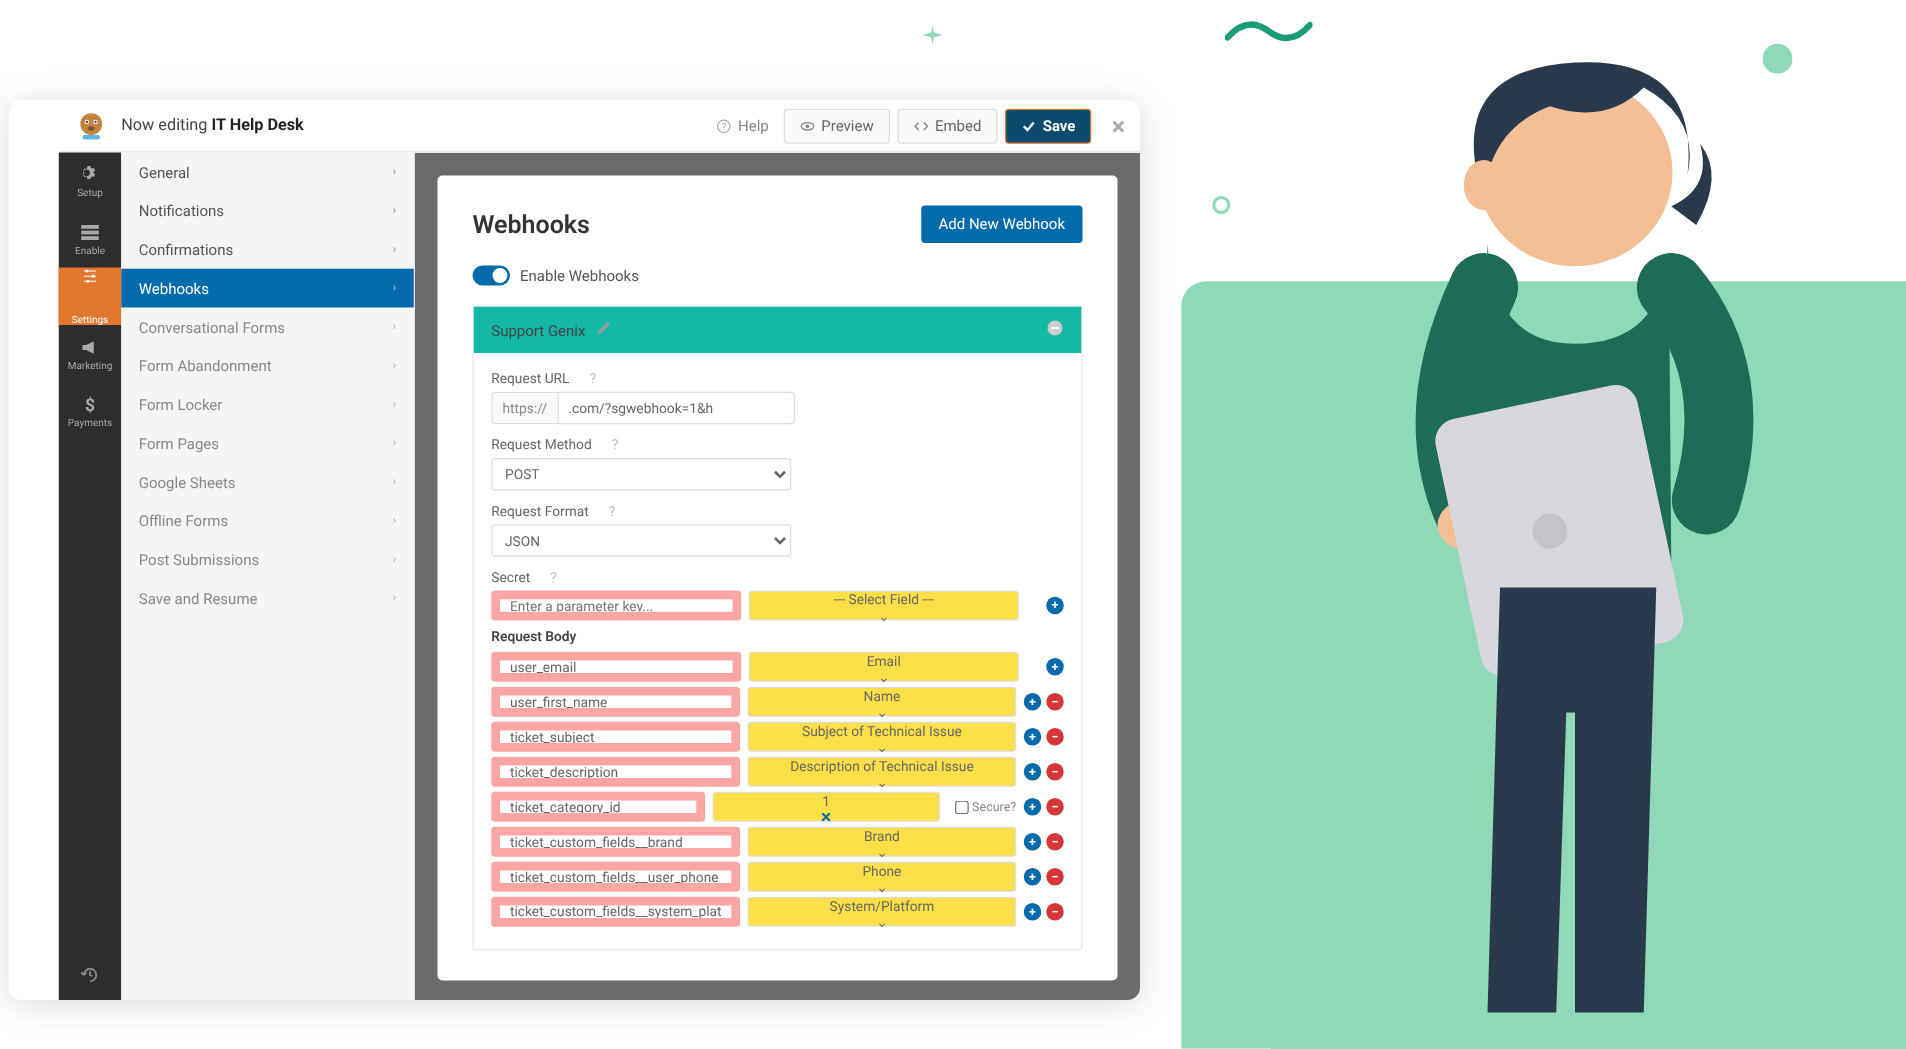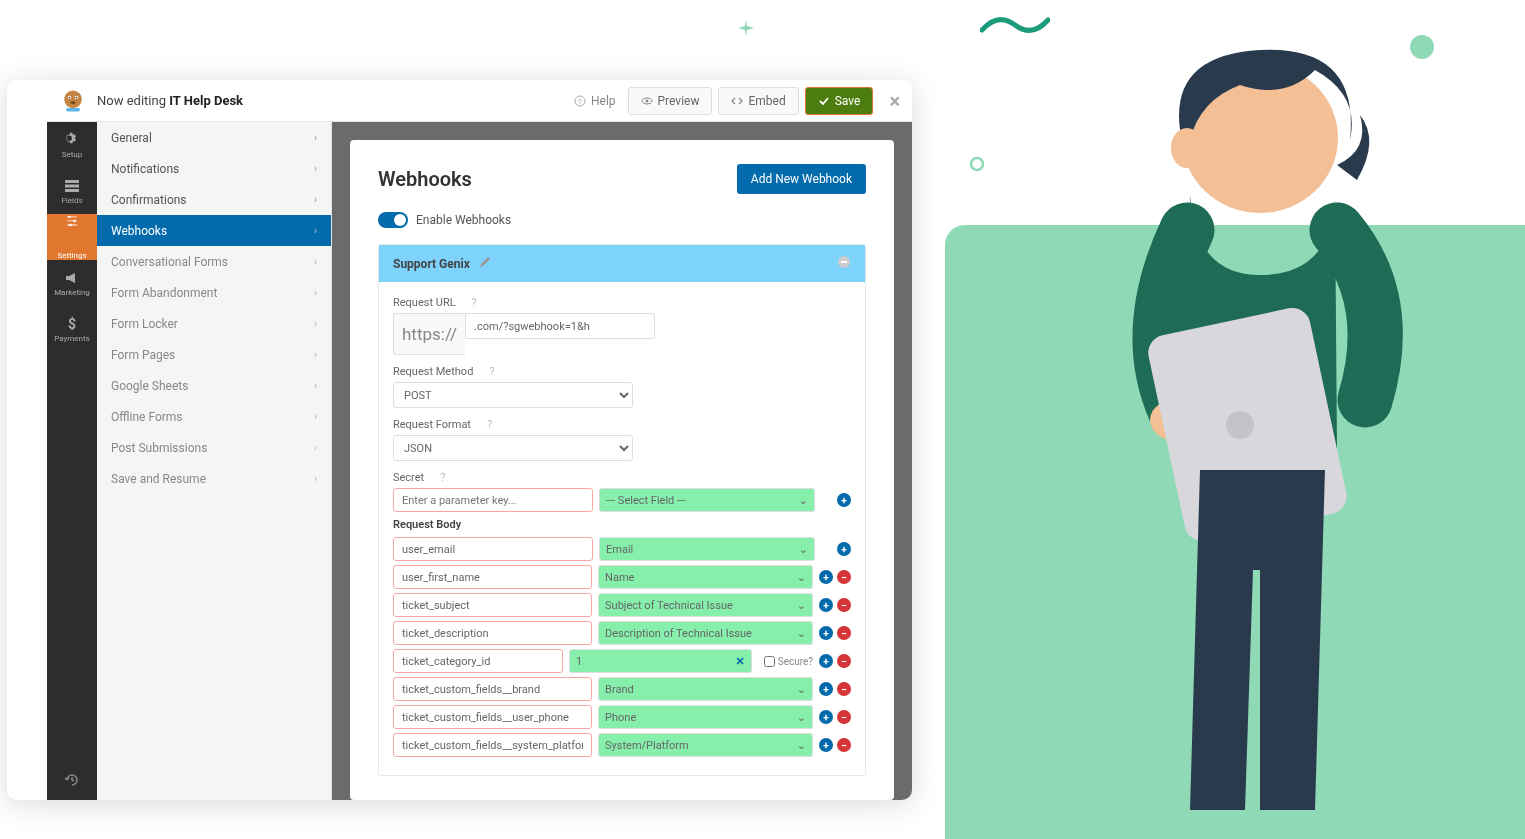--- a/index.html
+++ b/index.html
@@ -10,21 +10,21 @@
     .app-window { position: absolute; left: 7px; top: 80px; width: 905px; height: 720px; background: #fff; border-radius: 10px; box-shadow: 0 4px 30px rgba(0,0,0,0.15); overflow: hidden; z-index: 2; padding-left: 40px; }
     
     .topbar { height: 42px; display: flex; align-items: center; padding: 0 12px; border-bottom: 1px solid #e5e5e5; }
     .logo { width: 28px; height: 28px; margin-right: 10px; display: inline-flex; align-items: center; justify-content: center; }
     .logo svg { width: 28px; height: 28px; }
     .editing { font-size: 13px; color: #444; }
     .editing b { color: #222; }
     .top-spacer { flex: 1; }
     .top-link { display: inline-flex; align-items: center; gap: 5px; font-size: 12px; color: #888; margin-right: 12px; cursor: pointer; }
     .top-btn { display: inline-flex; align-items: center; gap: 5px; font-size: 12px; padding: 6px 12px; border: 1px solid #ddd; background: #f9f9f9; color: #666; border-radius: 3px; margin-right: 6px; cursor: pointer; }
-    .save-btn { background: #4d7c0f; border-color: #e27730; color: #fff; }
+    .save-btn { background: #0c4a6e; border-color: #e27730; color: #fff; font-weight: bold; }
     .close-x { margin-left: 10px; color: #aaa; font-size: 20px; cursor: pointer; font-weight: bold; }
     
     .main { display: flex; height: calc(100% - 42px); }
     .rail { width: 50px; background: #2d2d2d; display: flex; flex-direction: column; }
     .rail-item { height: 46px; display: flex; flex-direction: column; align-items: center; justify-content: center; color: #aaa; font-size: 8px; cursor: pointer; gap: 2px; }
     .rail-item.active { background: #e27730; color: #fff; gap: 24px; }
     .rail-item svg { width: 16px; height: 16px; }
     .rail-spacer { flex: 1; }
     .rail-bottom { height: 40px; display: flex; align-items: center; justify-content: center; color: #888; cursor: pointer; }
     .rail-bottom svg { width: 16px; height: 16px; }
@@ -39,34 +39,34 @@
     .panel { background: #fff; border-radius: 4px; padding: 24px 28px; }
     .panel-head { display: flex; justify-content: space-between; align-items: center; margin-bottom: 18px; }
     .panel-head h2 { font-size: 20px; font-weight: 600; color: #333; }
     .add-btn { background: #036aab; color: #fff; border: none; padding: 8px 14px; font-size: 12px; border-radius: 3px; cursor: pointer; }
     
     .toggle-row { display: flex; align-items: center; gap: 8px; margin-bottom: 16px; font-size: 12px; color: #555; }
     .toggle { width: 30px; height: 16px; border-radius: 8px; background: #036aab; position: relative; cursor: pointer; }
     .toggle::after { content: ""; position: absolute; width: 12px; height: 12px; background: #fff; border-radius: 50%; top: 2px; right: 2px; }
     
     .section { border: 1px solid #e5e5e5; border-radius: 3px; }
-    .section-head { background: #7dd3fc; padding: 10px 14px; font-size: 12px; font-weight: 700; color: #444; display: flex; align-items: center; justify-content: space-between; }
+    .section-head { background: #14b8a6; padding: 10px 14px; font-size: 12px; font-weight: 400; color: #444; display: flex; align-items: center; justify-content: space-between; }
     .section-head .edit-icon { width: 12px; height: 12px; margin-left: 6px; color: #999; cursor: pointer; }
     .section-head .collapse-icon { color: #bbb; cursor: pointer; }
     .section-body { padding: 14px; }
     
     .field-label { font-size: 11px; color: #666; margin-bottom: 4px; display: flex; align-items: center; gap: 16px; }
     .field-label .help-icon { color: #bbb; font-size: 11px; cursor: pointer; }
     .field-input { width: 240px; height: 26px; border: 1px solid #ddd; border-radius: 3px; padding: 0 8px; font-size: 11px; color: #666; margin-bottom: 10px; background: #fff; }
     .field-select { width: 240px; height: 26px; border: 1px solid #ddd; border-radius: 3px; padding: 0 6px; font-size: 11px; color: #666; margin-bottom: 10px; background: #fff; cursor: pointer; }
     
     .section-sublabel { font-size: 11px; font-weight: 600; color: #444; margin-top: 6px; margin-bottom: 6px; }
     .kv-row { display: flex; align-items: center; gap: 6px; margin-bottom: 4px; }
-    .kv-row .k { width: 200px; height: 24px; border: 1px solid #fca5a5; border-radius: 3px; padding: 0 8px; font-size: 11px; color: #666; }
-    .kv-row .v { width: 216px; height: 24px; border: 1px solid #ddd; border-radius: 3px; padding: 0 6px; font-size: 11px; color: #666; background: #86efac; cursor: pointer; display: flex; align-items: center; justify-content: space-between; }
+    .kv-row .k { width: 200px; height: 24px; border: 7px solid #fca5a5; border-radius: 3px; padding: 0 8px; font-size: 11px; color: #666; }
+    .kv-row .v { width: 216px; height: 24px; border: 1px solid #ddd; border-radius: 3px; padding: 0 6px; font-size: 11px; color: #666; background: #fde047; cursor: pointer; display: flex; align-items: center; justify-content: space-between; flex-direction: column; }
     .kv-row .icons { display: flex; gap: 4px; margin-left: auto; align-items: center; }
     .circ { width: 14px; height: 14px; border-radius: 50%; display: inline-flex; align-items: center; justify-content: center; font-size: 10px; color: #fff; cursor: pointer; font-weight: bold; }
     .circ.add { background: #036aab; }
     .circ.del { background: #d63638; }
     .secure { font-size: 10px; color: #888; display: inline-flex; align-items: center; gap: 3px; margin-left: 6px; }
     .secure input { width: 11px; height: 11px; }
     .x-clear { color: #036aab; font-weight: bold; cursor: pointer; }
     
     
     .person { position: absolute; right: 110px; top: 30px; width: 330px; height: 800px; z-index: 3; }
@@ -147,21 +147,21 @@
             <path fill="currentColor" d="M8 5a3 3 0 100 6 3 3 0 000-6zm6.4 3.6l1.3.8-1.3 2.3-1.5-.4a5 5 0 01-1 .6l-.3 1.6H8.8l-.3-1.6a5 5 0 01-1-.6l-1.5.4-1.3-2.3 1.3-.8a5 5 0 010-1.2l-1.3-.8 1.3-2.3 1.5.4a5 5 0 011-.6L8.8 2h2.8l.3 1.6a5 5 0 011 .6l1.5-.4 1.3 2.3-1.3.8a5 5 0 010 1.2z" transform="translate(-2 -1) scale(.9)"></path>
           </svg>
         <span>Setup</span>
       </div>
       <div class="rail-item">
         <svg viewBox="0 0 16 16">
             <rect x="1" y="2" width="14" height="3" fill="currentColor"></rect>
             <rect x="1" y="6.5" width="14" height="3" fill="currentColor"></rect>
             <rect x="1" y="11" width="14" height="3" fill="currentColor"></rect>
           </svg>
-        <span>Fields</span>
+        <span>Enable</span>
       </div>
       <div class="rail-item active">
         <svg viewBox="0 0 16 16">
             <path fill="currentColor" d="M2 3h12v1H2zm0 5h12v1H2zm0 5h12v1H2z"></path>
             <circle cx="5" cy="3.5" r="1.5" fill="currentColor"></circle>
             <circle cx="11" cy="8.5" r="1.5" fill="currentColor"></circle>
             <circle cx="6" cy="13.5" r="1.5" fill="currentColor"></circle>
           </svg>
         <span>Settings</span>
       </div>
@@ -263,21 +263,21 @@
                 </svg>
             </span>
           </div>
           <div class="section-body">
             
             <div class="field-label">
                 <span>Request URL</span>
                 <span class="help-icon">?</span>
               </div>
             <div style="display:flex;gap:0;margin-bottom:10px">
-              <span style="border:1px solid #ddd;border-right:none;border-radius:3px 0 0 3px;padding:0 8px;font-size:17px;color:#888;height:42px;display:inline-flex;align-items:center;background:#f9f9f9">https://</span>
+              <span style="border:1px solid #ddd;border-right:none;border-radius:3px 0 0 3px;padding:0 8px;font-size:11px;color:#888;height:26px;display:inline-flex;align-items:center;background:#f9f9f9">https://</span>
               <input class="field-input" style="width: 190px; margin: 0px; border-radius: 0px 3px 3px 0px;" value=".com/?sgwebhook=1&amp;h">
             </div>
             
             <div class="field-label">
                 <span>Request Method</span>
                 <span class="help-icon">?</span>
               </div>
             <select class="field-select"><option>POST</option></select>
             
             <div class="field-label">

